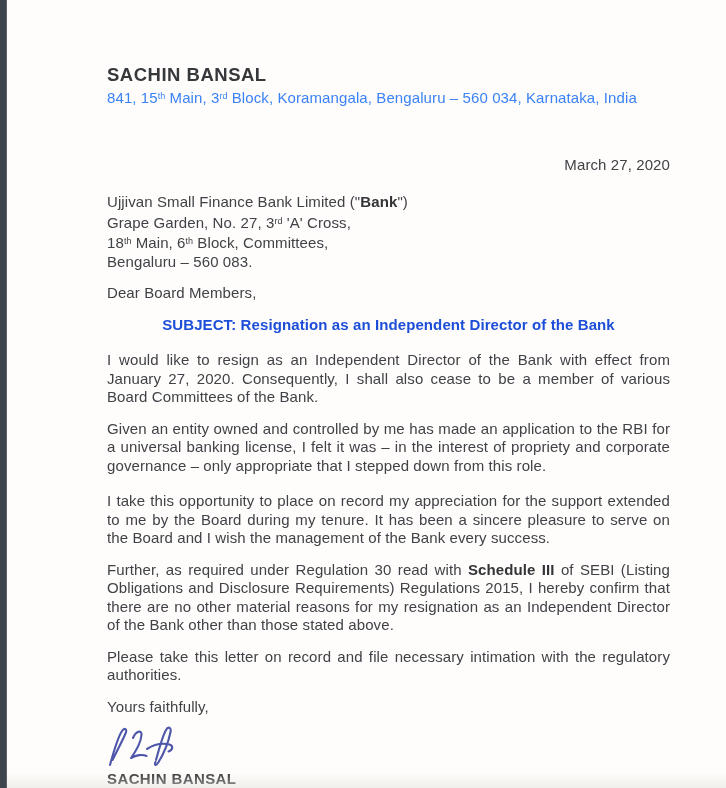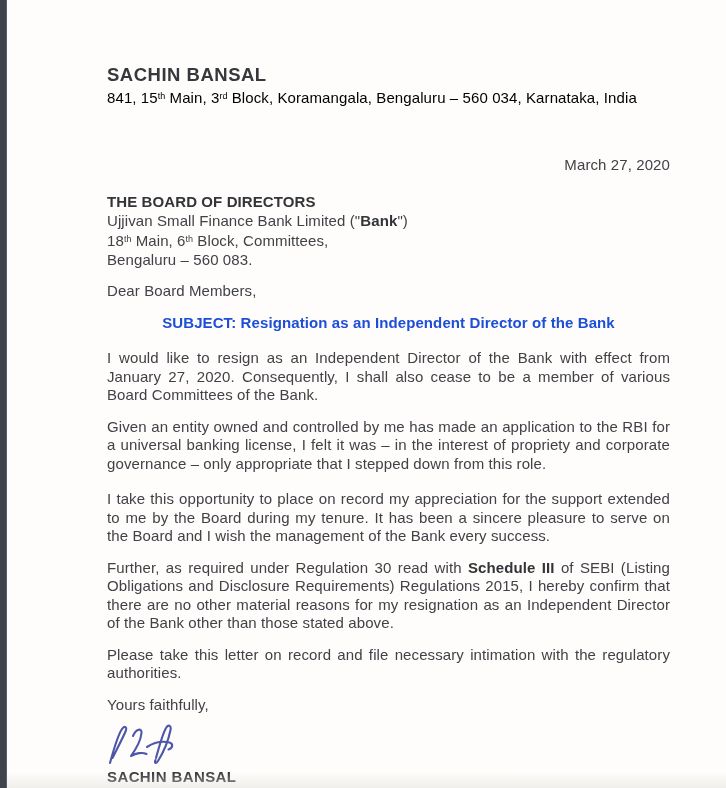--- a/index.html
+++ b/index.html
@@ -45,21 +45,21 @@
   }
   .sender-name {
     font-size: 18.5px;
     line-height: 20px;
     font-weight: 700;
     color: #37383c;
     letter-spacing: 0.5px;
   }
   .sender-address {
     margin-top: 2px;
-    color: #000000;
+    color: #3b82f6;
   }
   .date-line {
     margin-top: 48px;
     text-align: right;
   }
   .recipient {
     margin-top: 19px;
   }
   .recipient-title {
     font-weight: 700;
@@ -110,22 +110,22 @@
 
   <div class="content">
 
     <div class="sender-name">SACHIN BANSAL</div>
 
     <div class="sender-address"><span>841, 15</span><span class="sup">th</span><span> Main, 3</span><span class="sup">rd</span><span> Block, Koramangala, Bengaluru – 560 034, Karnataka, India</span></div>
 
     <div class="date-line">March 27, 2020</div>
 
     <div class="recipient">
-      <div class="recipient-title">THE BOARD OF DIRECTORS</div>
       <div><span>Ujjivan Small Finance Bank Limited ("</span><span class="bold">Bank</span><span>")</span></div>
+      <div><span>Grape Garden, No. 27, 3</span><span class="sup">rd</span><span> 'A' Cross,</span></div>
       <div><span>18</span><span class="sup">th</span><span> Main, 6</span><span class="sup">th</span><span> Block, Committees,</span></div>
       <div>Bengaluru – 560 083.</div>
     </div>
 
     <div class="salutation">Dear Board Members,</div>
 
     <div class="subject">SUBJECT: Resignation as an Independent Director of the Bank</div>
 
     <p class="para mt-lg"><span>I would like to resign as an Independent Director of the Bank with effect from January 27, 2020. Consequently, I shall also cease to be a member of various Board Committees of the Bank.</span></p>
 

